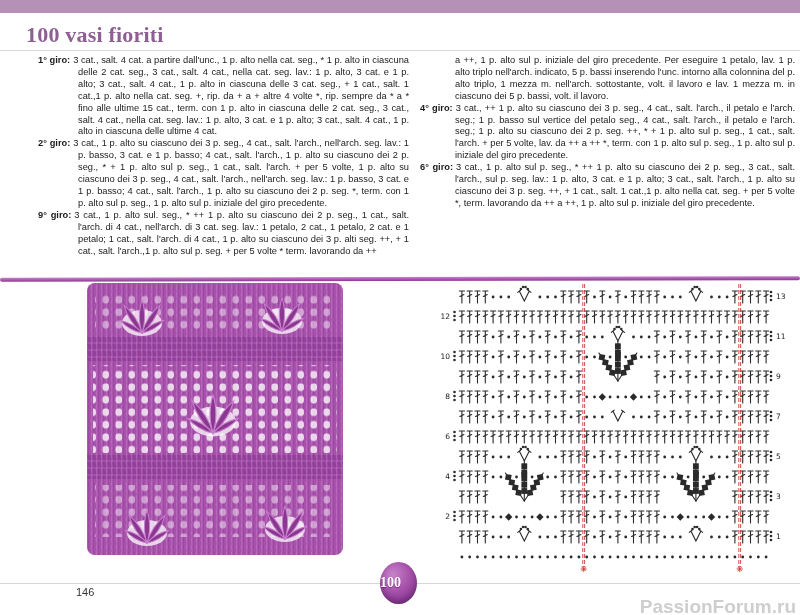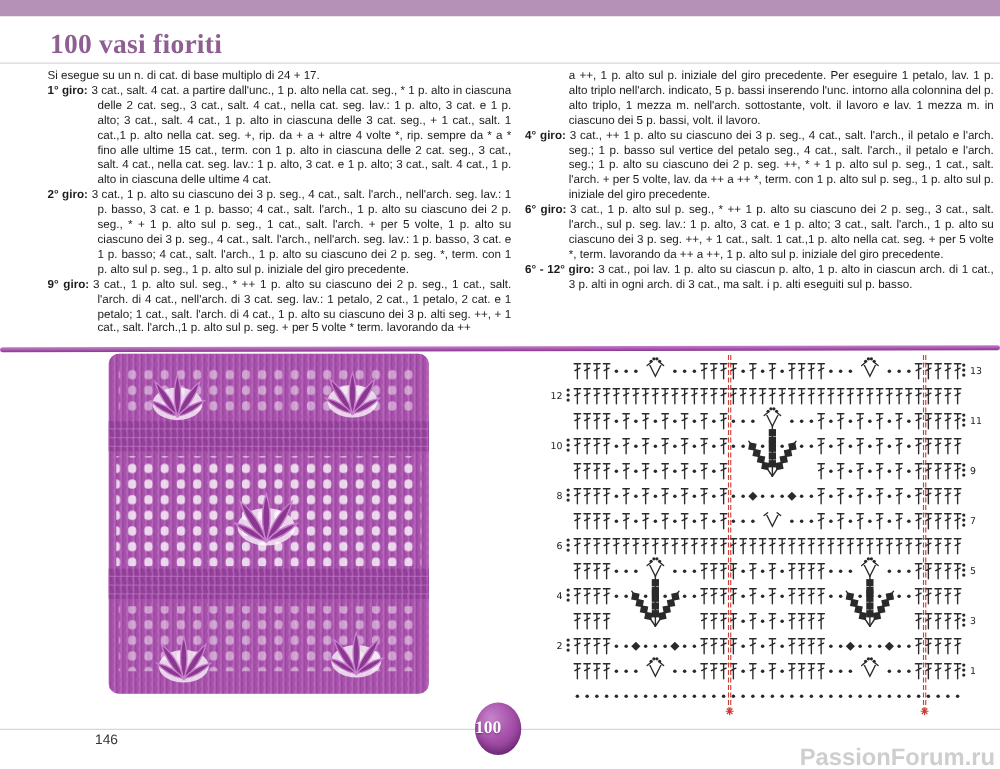--- a/index.html
+++ b/index.html
@@ -1,19 +1,19 @@
 <!DOCTYPE html>
 <html style="--topbar: #b590b7; --title: #8d5f92; --rule: #dcd6dc; --text: #1b1b1b; --symbol: #2a2a2a; --repeat: #cc3b35; --yarn: #a751ab; --yarn-dark: #8a3790; --yarn-mid: #93409a; --yarn-light: #c97fce; --badge-hi: #c683c9; --badge-lo: #7c3587; --watermark: #c2c2c2;"><head>
 <meta charset="utf-8">
 <style>
   html,body{margin:0;padding:0;}
   body{width:800px;height:615px;position:relative;background:#ffffff;overflow:hidden;
        font-family:"Liberation Sans", sans-serif;color:var(--text,#1b1b1b);}
   .topbar{position:absolute;left:0;top:0;width:800px;height:13px;background:var(--topbar);}
-  h1.title{position:absolute;left:40px;top:22px;margin:0;font-family:"Liberation Serif", serif;
+  h1.title{position:absolute;left:26px;top:22px;margin:0;font-family:"Liberation Serif", serif;
        font-size:22px;font-weight:bold;letter-spacing:.2px;color:var(--title);}
   .title-rule{position:absolute;left:0;top:50px;width:800px;height:1px;background:var(--rule);}
   .col{position:absolute;top:55px;font-size:9.3px;line-height:11.9px;text-align:justify;}
   .col.left{left:38px;width:371px;}
   .col.right{left:420px;width:375px;}
   .col p{margin:0;}
   p.giro{padding-left:40px;text-indent:-40px;}
   .col.right p.giro{padding-left:35px;text-indent:-35px;}
   p.cont{padding-left:35px;}
   .giro b{margin-right:3px;margin-top:32px;}
@@ -37,31 +37,29 @@
        color:var(--watermark);opacity:.8;text-shadow:0 1px 0 rgba(255,255,255,.7);}
 </style>
 </head>
 <body>
 
 <div class="topbar"></div>
 <h1 class="title">100 vasi fioriti</h1>
 <div class="title-rule"></div>
 
 <div class="col left">
-  <p class="intro">Si esegue su un n. di cat. di base multiplo di 24 + 17.</p>
   <p class="giro"><b>1° giro:</b><span>3 cat., salt. 4 cat. a partire dall'unc., 1 p. alto nella cat. seg., * 1 p. alto in ciascuna delle 2 cat. seg., 3 cat., salt. 4 cat., nella cat. seg. lav.: 1 p. alto, 3 cat. e 1 p. alto; 3 cat., salt. 4 cat., 1 p. alto in ciascuna delle 3 cat. seg., + 1 cat., salt. 1 cat.,1 p. alto nella cat. seg. +, rip. da + a + altre 4 volte *, rip. sempre da * a * fino alle ultime 15 cat., term. con 1 p. alto in ciascuna delle 2 cat. seg., 3 cat., salt. 4 cat., nella cat. seg. lav.: 1 p. alto, 3 cat. e 1 p. alto; 3 cat., salt. 4 cat., 1 p. alto in ciascuna delle ultime 4 cat.</span></p>
   <p class="giro"><b>2° giro:</b><span>3 cat., 1 p. alto su ciascuno dei 3 p. seg., 4 cat., salt. l'arch., nell'arch. seg. lav.: 1 p. basso, 3 cat. e 1 p. basso; 4 cat., salt. l'arch., 1 p. alto su ciascuno dei 2 p. seg., * + 1 p. alto sul p. seg., 1 cat., salt. l'arch. + per 5 volte, 1 p. alto su ciascuno dei 3 p. seg., 4 cat., salt. l'arch., nell'arch. seg. lav.: 1 p. basso, 3 cat. e 1 p. basso; 4 cat., salt. l'arch., 1 p. alto su ciascuno dei 2 p. seg. *, term. con 1 p. alto sul p. seg., 1 p. alto sul p. iniziale del giro precedente.</span></p>
   <p class="giro"><b>9° giro:</b><span>3 cat., 1 p. alto sul. seg., * ++ 1 p. alto su ciascuno dei 2 p. seg., 1 cat., salt. l'arch. di 4 cat., nell'arch. di 3 cat. seg. lav.: 1 petalo, 2 cat., 1 petalo, 2 cat. e 1 petalo; 1 cat., salt. l'arch. di 4 cat., 1 p. alto su ciascuno dei 3 p. alti seg. ++, + 1 cat., salt. l'arch.,1 p. alto sul p. seg. + per 5 volte * term. lavorando da ++</span></p>
 </div>
 
 <div class="col right">
   <p class="cont">a ++, 1 p. alto sul p. iniziale del giro precedente. Per eseguire 1 petalo, lav. 1 p. alto triplo nell'arch. indicato, 5 p. bassi inserendo l'unc. intorno alla colonnina del p. alto triplo, 1 mezza m. nell'arch. sottostante, volt. il lavoro e lav. 1 mezza m. in ciascuno dei 5 p. bassi, volt. il lavoro.</p>
   <p class="giro"><b>4° giro:</b><span>3 cat., ++ 1 p. alto su ciascuno dei 3 p. seg., 4 cat., salt. l'arch., il petalo e l'arch. seg.; 1 p. basso sul vertice del petalo seg., 4 cat., salt. l'arch., il petalo e l'arch. seg.; 1 p. alto su ciascuno dei 2 p. seg. ++, * + 1 p. alto sul p. seg., 1 cat., salt. l'arch. + per 5 volte, lav. da ++ a ++ *, term. con 1 p. alto sul p. seg., 1 p. alto sul p. iniziale del giro precedente.</span></p>
   <p class="giro"><b>6° giro:</b><span>3 cat., 1 p. alto sul p. seg., * ++ 1 p. alto su ciascuno dei 2 p. seg., 3 cat., salt. l'arch., sul p. seg. lav.: 1 p. alto, 3 cat. e 1 p. alto; 3 cat., salt. l'arch., 1 p. alto su ciascuno dei 3 p. seg. ++, + 1 cat., salt. 1 cat.,1 p. alto nella cat. seg. + per 5 volte *, term. lavorando da ++ a ++, 1 p. alto sul p. iniziale del giro precedente.</span></p>
-  <p class="giro"><b>6° - 12° giro:</b><span>3 cat., poi lav. 1 p. alto su ciascun p. alto, 1 p. alto in ciascun arch. di 1 cat., 3 p. alti in ogni arch. di 3 cat., ma salt. i p. alti eseguiti sul p. basso.</span></p>
 </div>
 
 <div class="cord"></div>
 
 <svg class="swatch" viewBox="0 0 260 277">
   <defs>
     <pattern id="stx" width="5" height="7" patternUnits="userSpaceOnUse">
       <path d="M1.3 0 Q2.9 3.5 1.3 7" stroke="var(--yarn-light)" stroke-width="1.4" fill="none" opacity=".5"></path>
       <path d="M3.8 0 Q2.2 3.5 3.8 7" stroke="var(--yarn-dark)" stroke-width="1.2" fill="none" opacity=".45"></path>
     </pattern>

